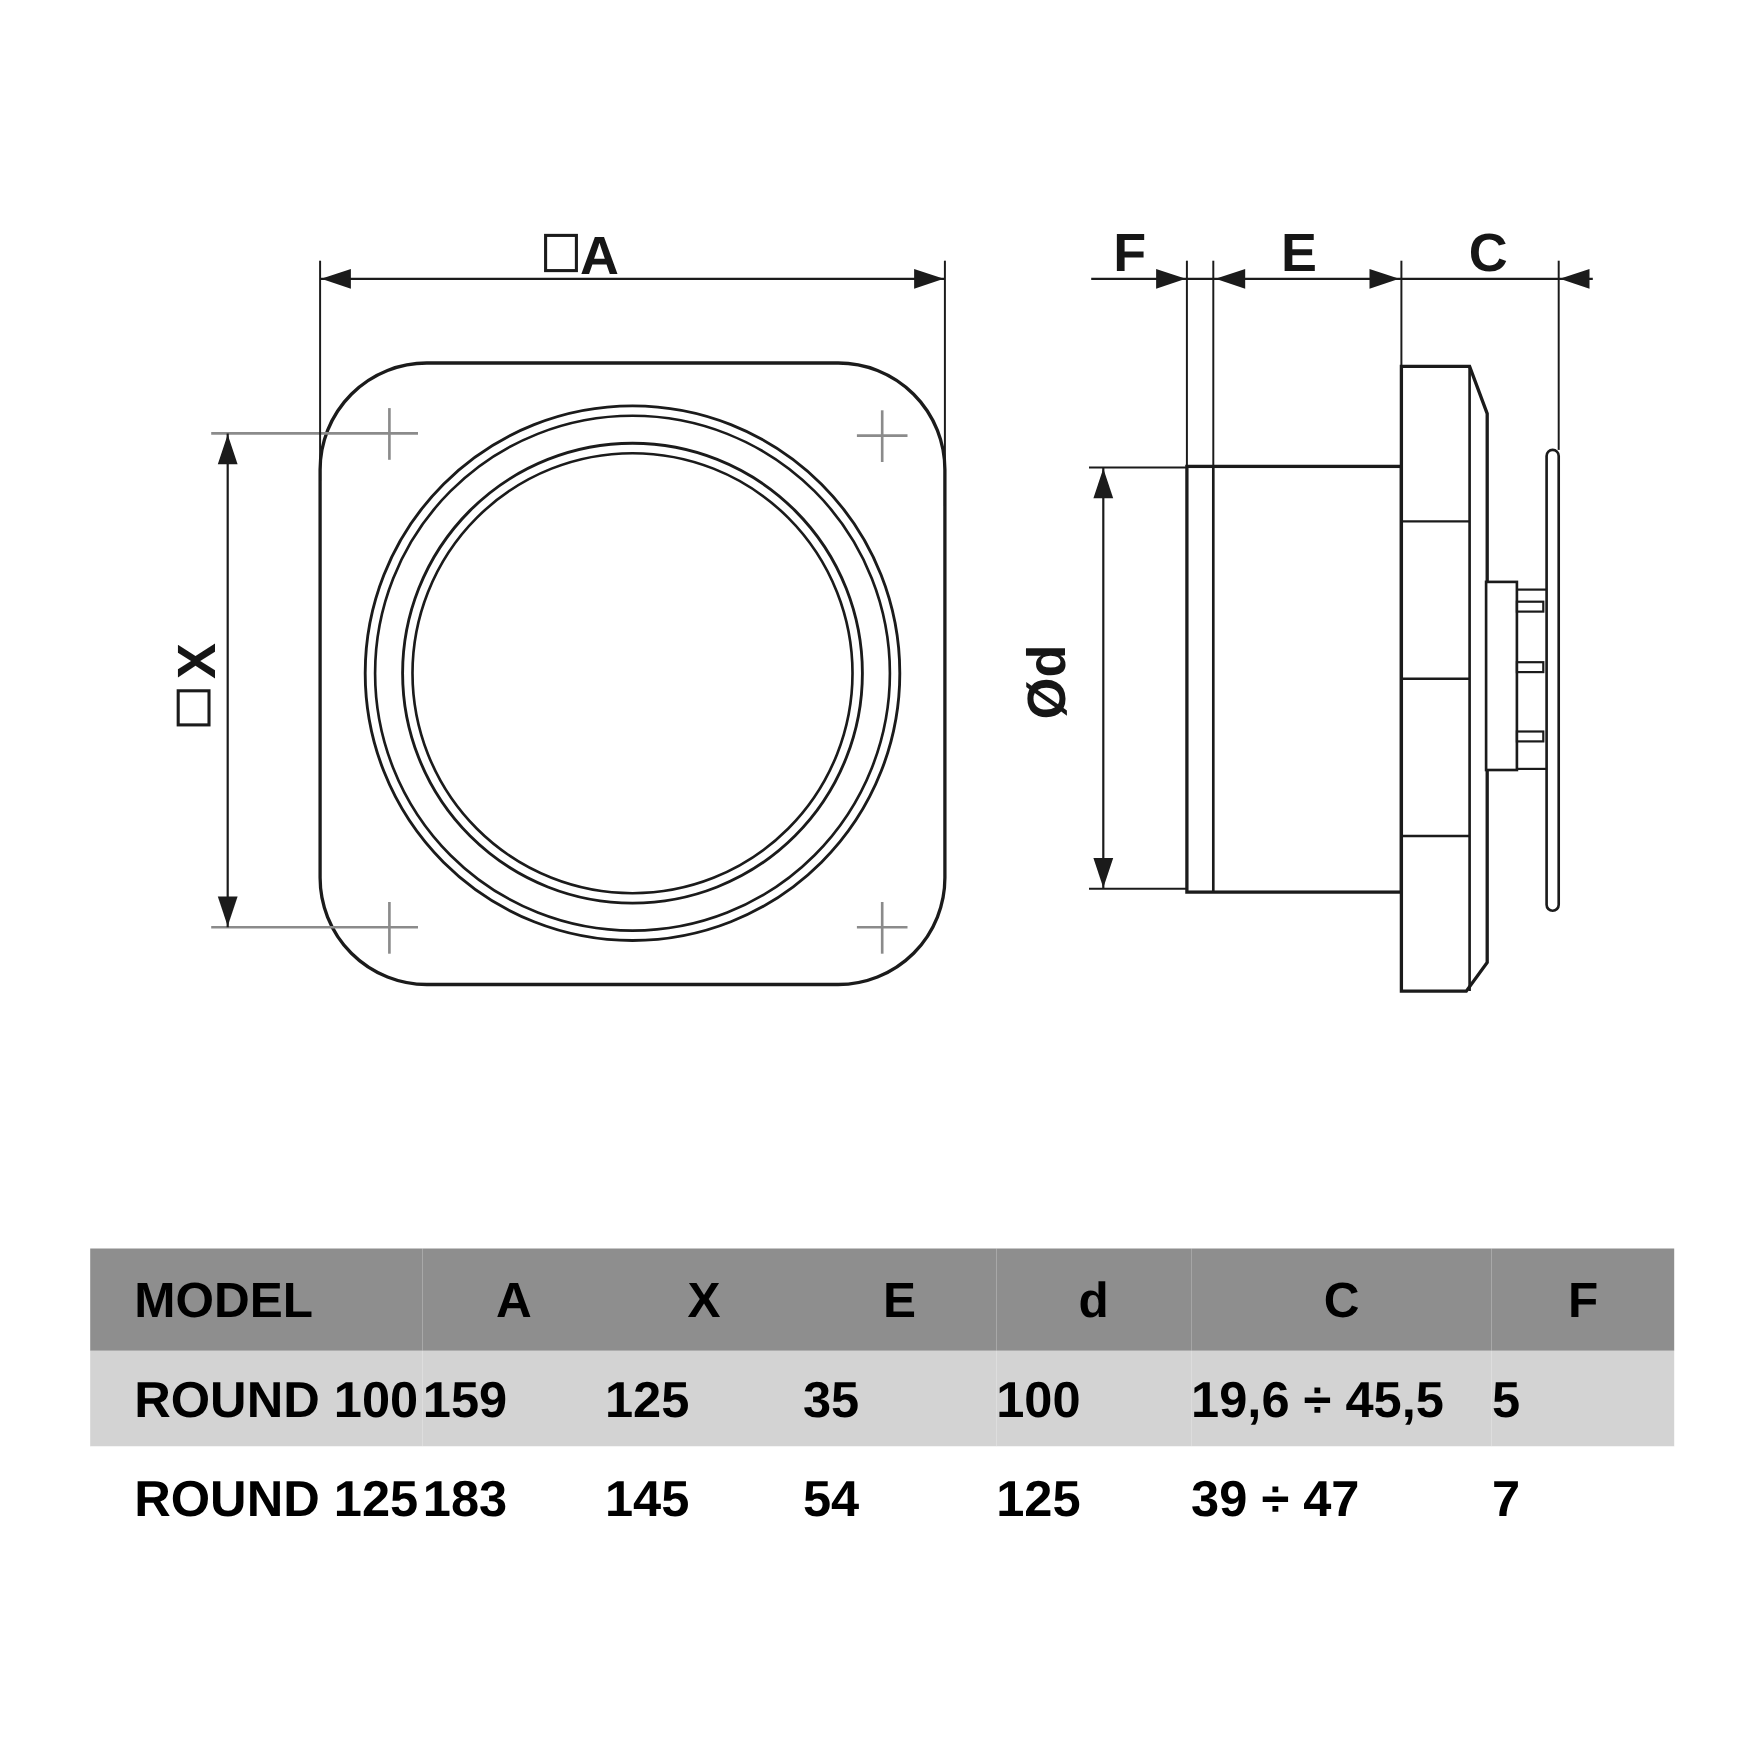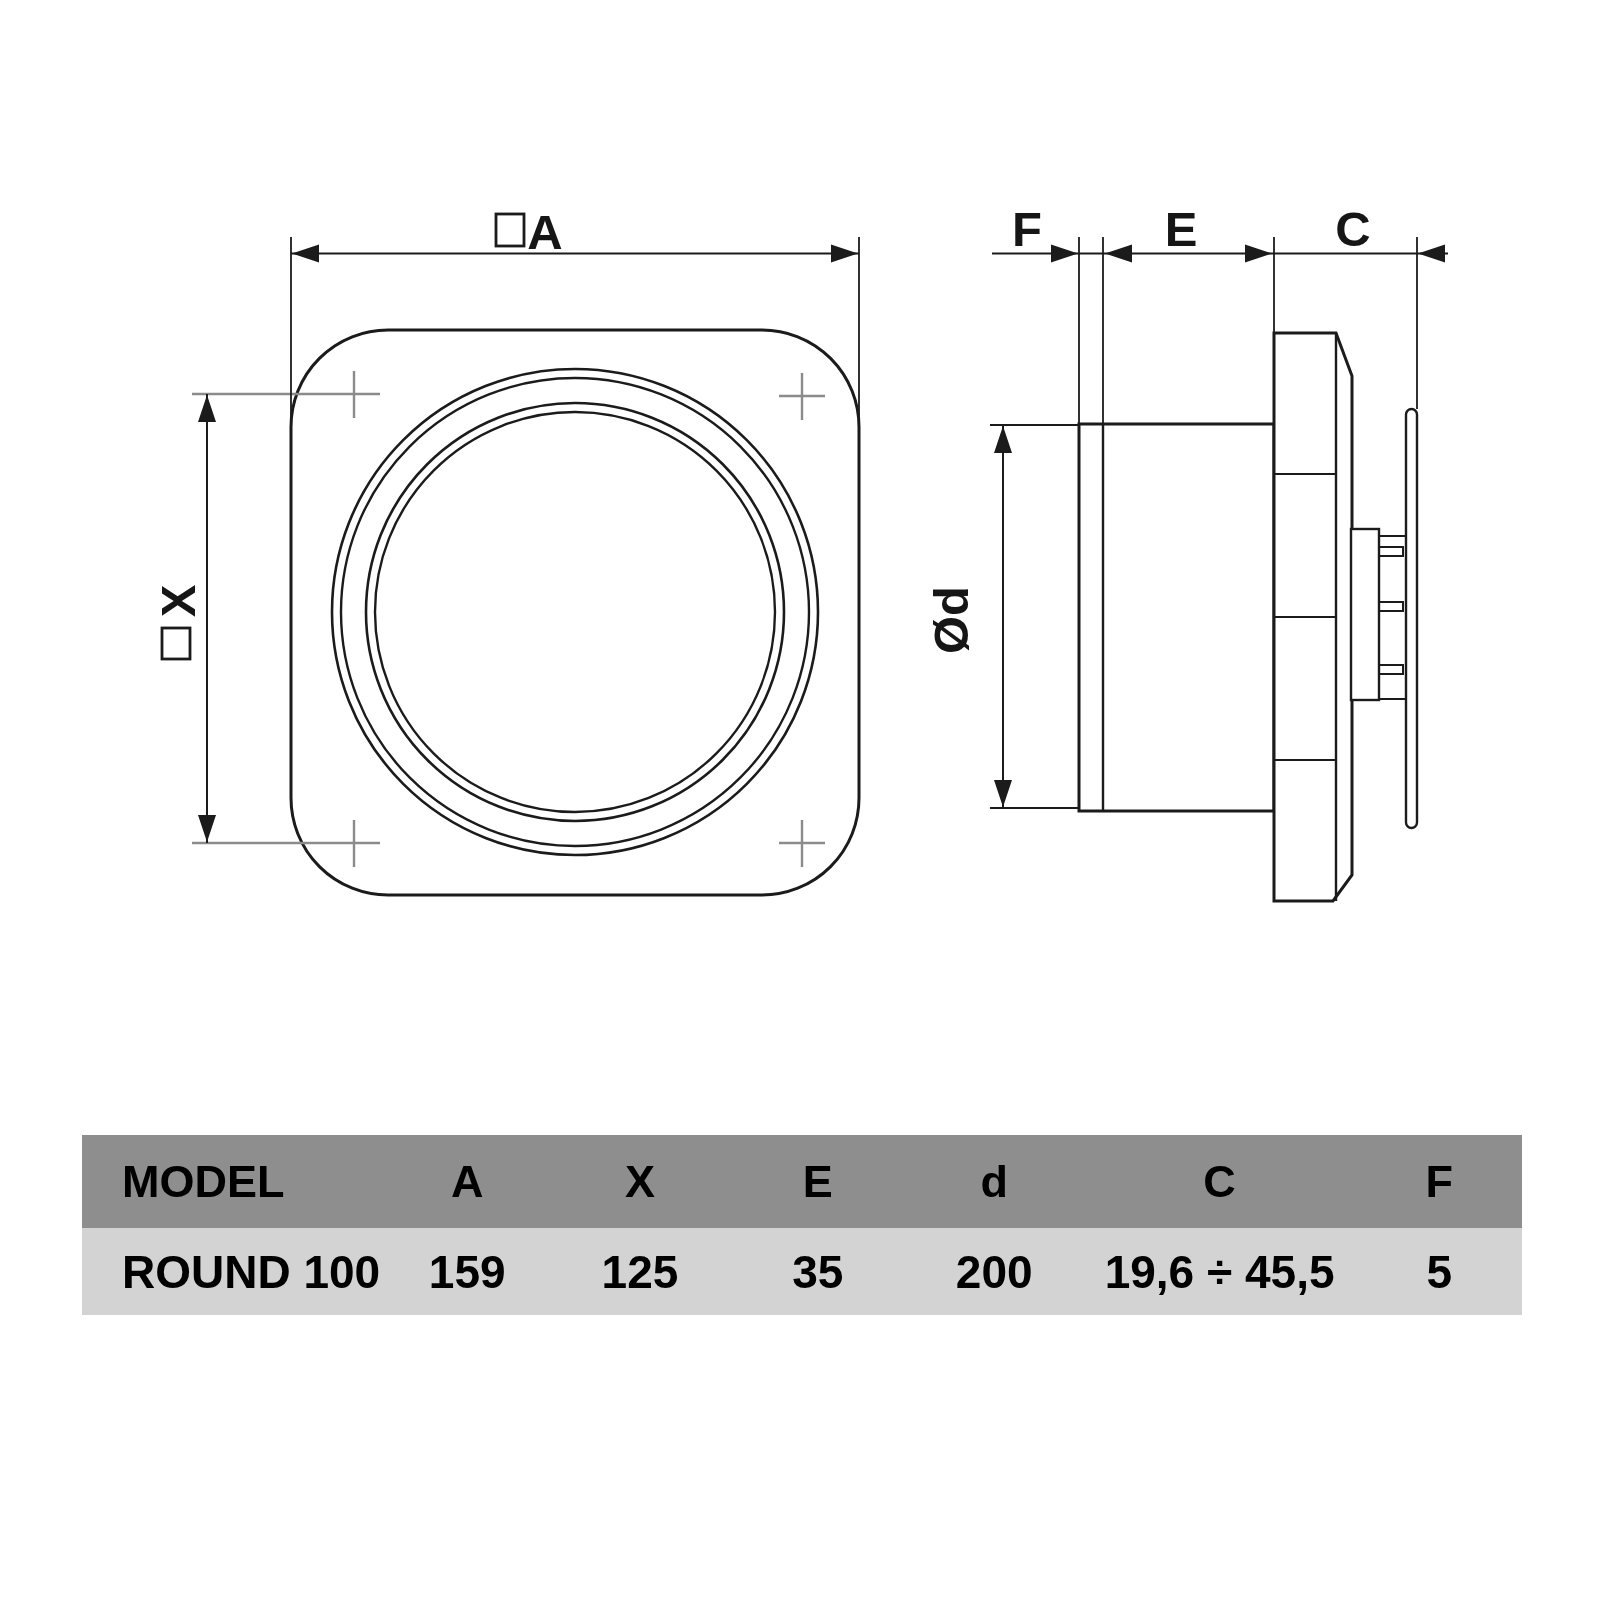--- a/index.html
+++ b/index.html
@@ -8,21 +8,21 @@
   svg{position:absolute;left:0;top:0;}
   svg text{font-family:"Liberation Sans",sans-serif;font-weight:700;fill:#161616;}
   .dim-label{font-size:49px;}
   
   .table-wrap{position:absolute;left:82px;top:1135px;width:1440px;}
   table{width:100%;border-collapse:collapse;table-layout:fixed;color:#000;}
   thead tr{background:#8e8e8e;height:93px;}
   tbody tr.row-a{background:#d3d3d3;height:87px;}
   tbody tr.row-b{background:#ffffff;height:94px;}
   th{font-size:45px;font-weight:700;text-align:center;padding:0;}
-  td{font-size:46px;font-weight:700;text-align:center;padding:0;}
+  td{font-size:46px;font-weight:700;padding:0;}
   th.model,td.model{text-align:left;padding-left:40px;}
 </style>
 </head>
 <body>
 
 <div class="page">
 
   <svg width="1600" height="1100" viewBox="0 0 1600 1100">
 
     <g fill="none" stroke="#1b1b1b">
@@ -149,20 +149,29 @@
           <th>C</th>
           <th>F</th>
         </tr>
       </thead>
       <tbody>
         <tr class="row-a">
           <td class="model">ROUND 100</td>
           <td>159</td>
           <td>125</td>
           <td>35</td>
-          <td>200</td>
+          <td>100</td>
           <td>19,6 ÷ 45,5</td>
           <td>5</td>
+        </tr>
+        <tr class="row-b">
+          <td class="model">ROUND 125</td>
+          <td>183</td>
+          <td>145</td>
+          <td>54</td>
+          <td>125</td>
+          <td>39 ÷ 47</td>
+          <td>7</td>
         </tr>
       </tbody>
     </table>
   </div>
 </div>
 
 </body></html>

